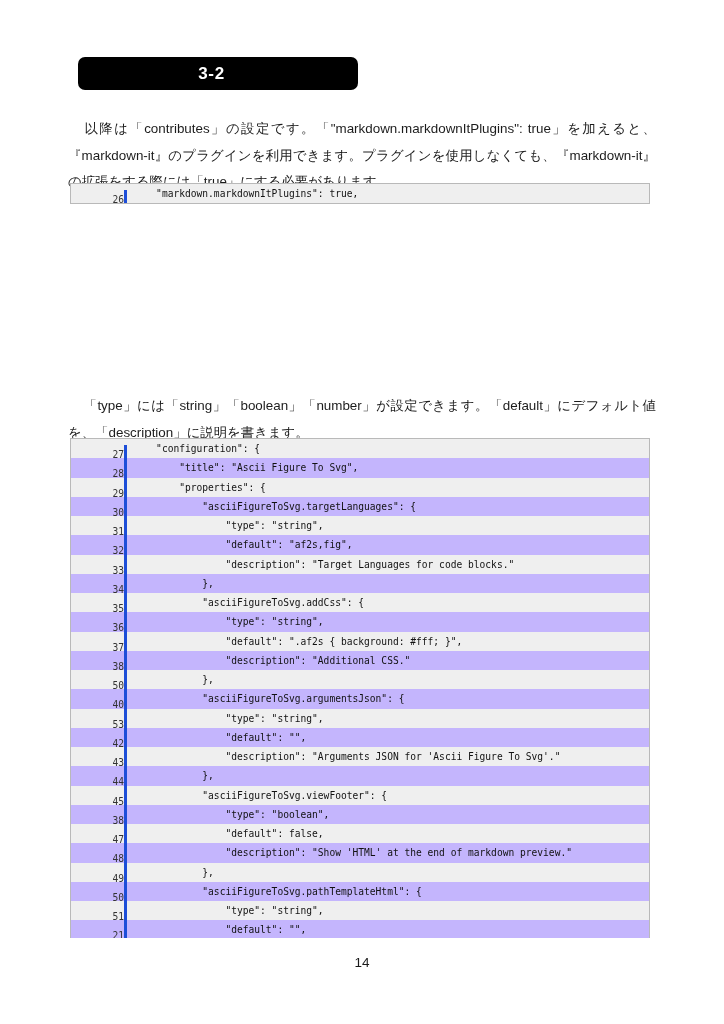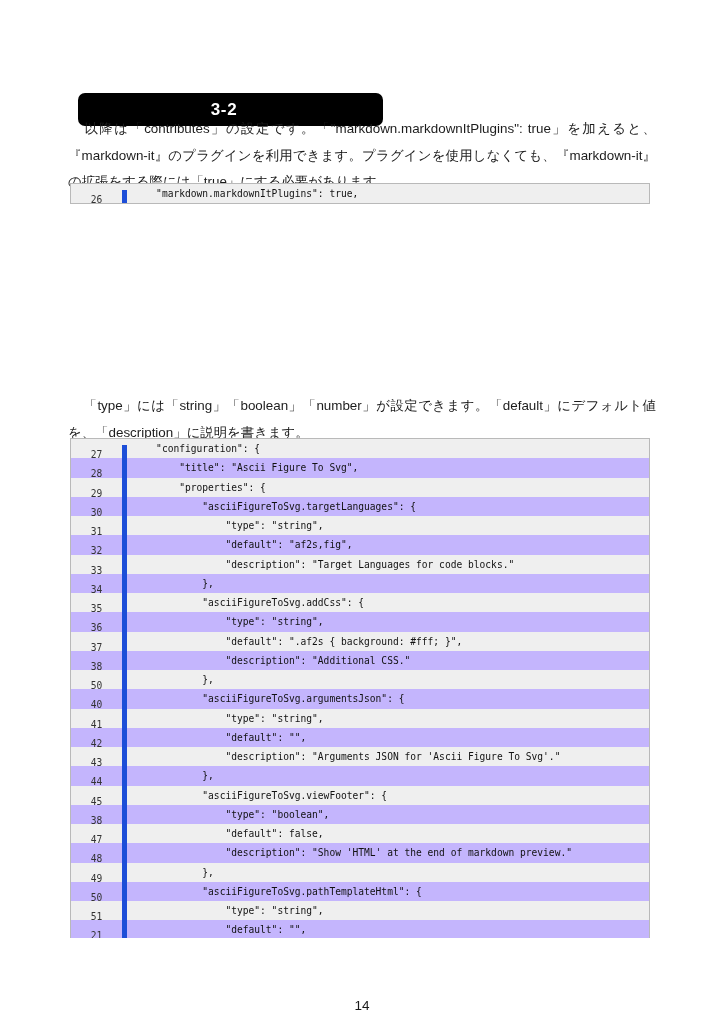--- a/index.html
+++ b/index.html
@@ -19,33 +19,32 @@
     position: absolute;
     inset: 0;
     padding: 0;
   }
 
   
   .heading-badge {
     position: absolute;
     left: 78px;
     top: 57px;
-    width: 305px;
+    width: 280px;
     height: 33px;
     background: #000000;
     border-radius: 7px;
     display: flex;
     align-items: center;
     justify-content: center;
     color: #ffffff;
     font-weight: bold;
     font-size: 17px;
     letter-spacing: 0.6px;
     white-space: nowrap;
-    margin-top: 36px;
   }
   .heading-badge .num { margin-right: 13px; }
 
   
   .para {
     position: absolute;
     left: 68px;
     width: 588px;
     font-size: 13.4px;
     line-height: 26.4px;
@@ -77,24 +76,24 @@
     display: flex;
     align-items: center;
     height: 19.25px;
     background: #c4b5fd;
   }
   .code-row.striped { background: #efefef; }
 
   .code-gutter {
     width: 56px;
     min-width: 56px;
-    text-align: center;
+    text-align: right;
     font-size: 9.6px;
     color: #333333;
-    border-right: 5px solid #1d4ed8;
+    border-right: 3px solid #1d4ed8;
     line-height: 19.25px;
     height: 100%;
     user-select: none;
     margin-top: 12px;
   }
   .code-text {
     flex: 1;
     font-size: 9.6px;
     color: #111111;
     line-height: 19.25px;
@@ -105,21 +104,20 @@
 
   
   .page-number {
     position: absolute;
     left: 0;
     right: 0;
     top: 955px;
     text-align: center;
     font-size: 13.5px;
     color: #1a1a1a;
-    margin-top: 43px;
   }
 </style>
 </head>
 <body>
 
 <div class="page">
 
   <div class="heading-badge">
     <span class="num">3-2</span>
   </div>
@@ -189,21 +187,21 @@
         </div>
         <div class="code-row striped">
           <div class="code-gutter">50</div>
           <div class="code-text">            },</div>
         </div>
         <div class="code-row">
           <div class="code-gutter">40</div>
           <div class="code-text">            "asciiFigureToSvg.argumentsJson": {</div>
         </div>
         <div class="code-row striped">
-          <div class="code-gutter">41</div>
+          <div class="code-gutter">53</div>
           <div class="code-text">                "type": "string",</div>
         </div>
         <div class="code-row">
           <div class="code-gutter">42</div>
           <div class="code-text">                "default": "",</div>
         </div>
         <div class="code-row striped">
           <div class="code-gutter">43</div>
           <div class="code-text">                "description": "Arguments JSON for 'Ascii Figure To Svg'."</div>
         </div>

